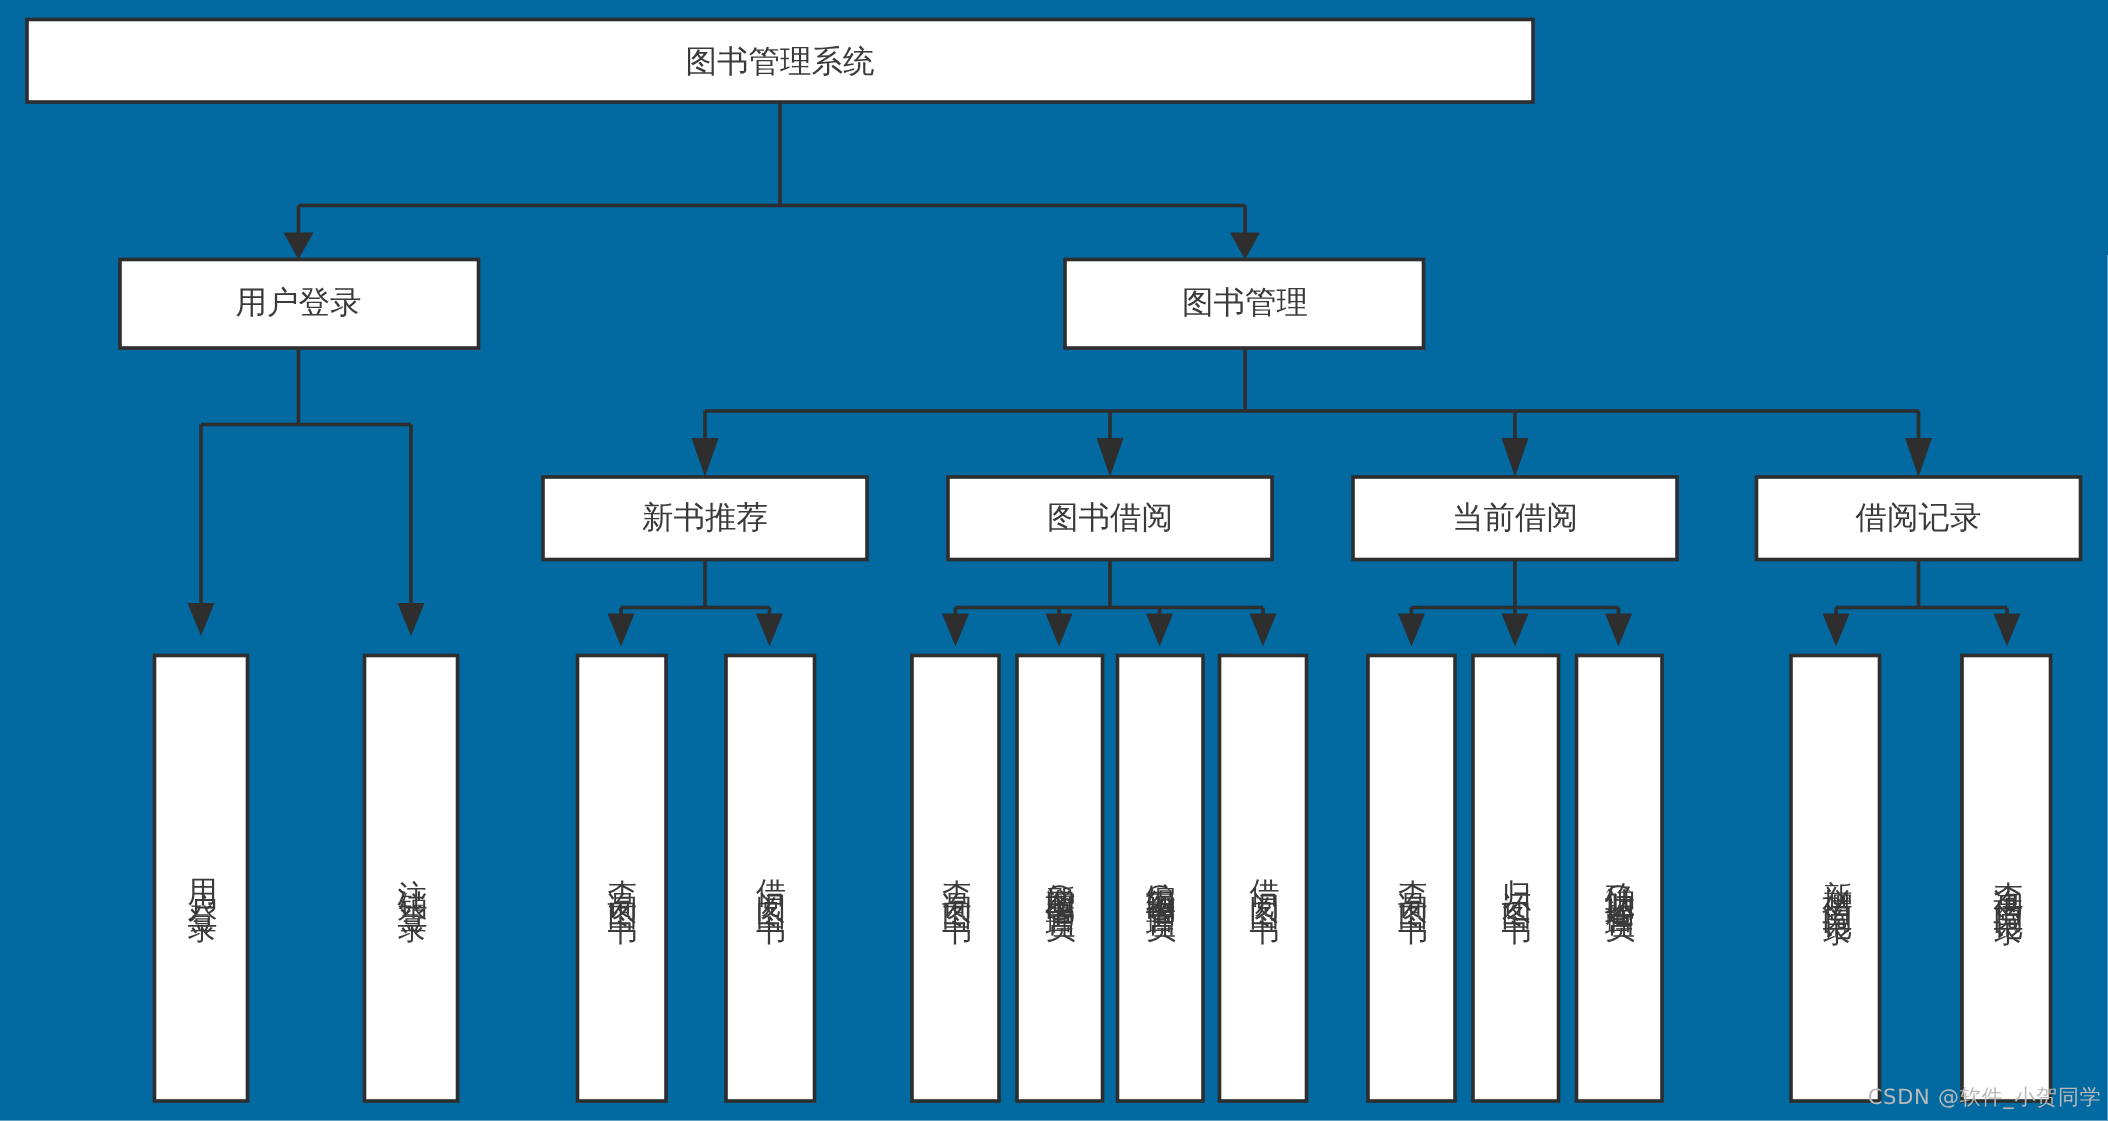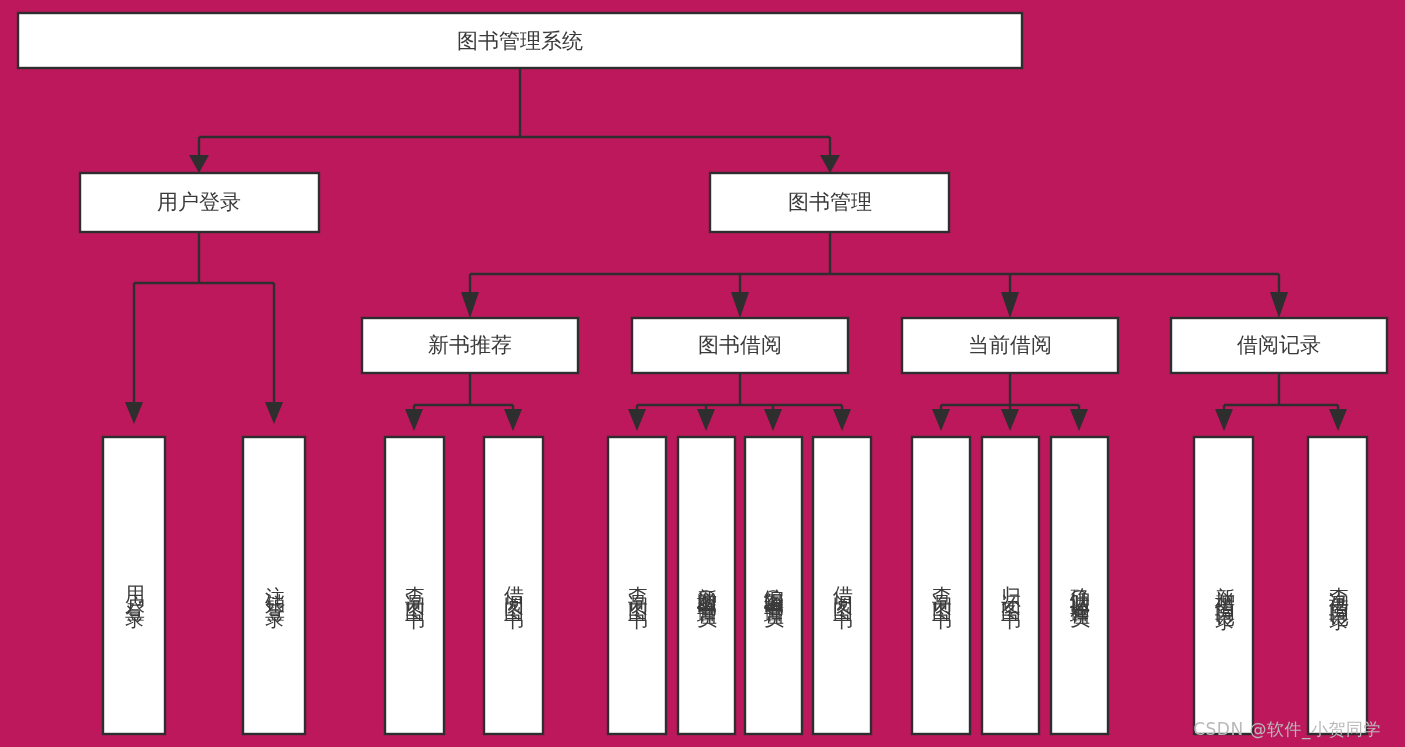--- a/index.html
+++ b/index.html
@@ -10,21 +10,21 @@
   body {
     width: 1405px;
     height: 747px;
     overflow: hidden;
     font-family: "DejaVu Sans", "Liberation Sans", sans-serif;
   }
   #diagram-root {
     position: relative;
     width: 1405px;
     height: 747px;
-    background: #be185d;
+    background: #0369a1;
   }
   svg#flow-svg {
     position: absolute;
     top: 0;
     left: 0;
     width: 1405px;
     height: 747px;
     display: block;
   }
   .node-box {
@@ -51,24 +51,24 @@
   }
   .node-label-v {
     font-family: "DejaVu Sans", "Liberation Sans", sans-serif;
     font-size: 20px;
     fill: #3a3a3a;
     text-anchor: middle;
     dominant-baseline: middle;
   }
   .watermark-text {
     position: absolute;
-    right: 24px;
+    right: 4px;
     bottom: 6px;
     font-family: "DejaVu Sans", "Liberation Sans", sans-serif;
-    font-size: 17px;
+    font-size: 14px;
     color: #b9b9b9;
     white-space: nowrap;
     letter-spacing: 0.5px;
     pointer-events: none;
   }
 </style>
 </head>
 <body>
 
 <div id="diagram-root">

